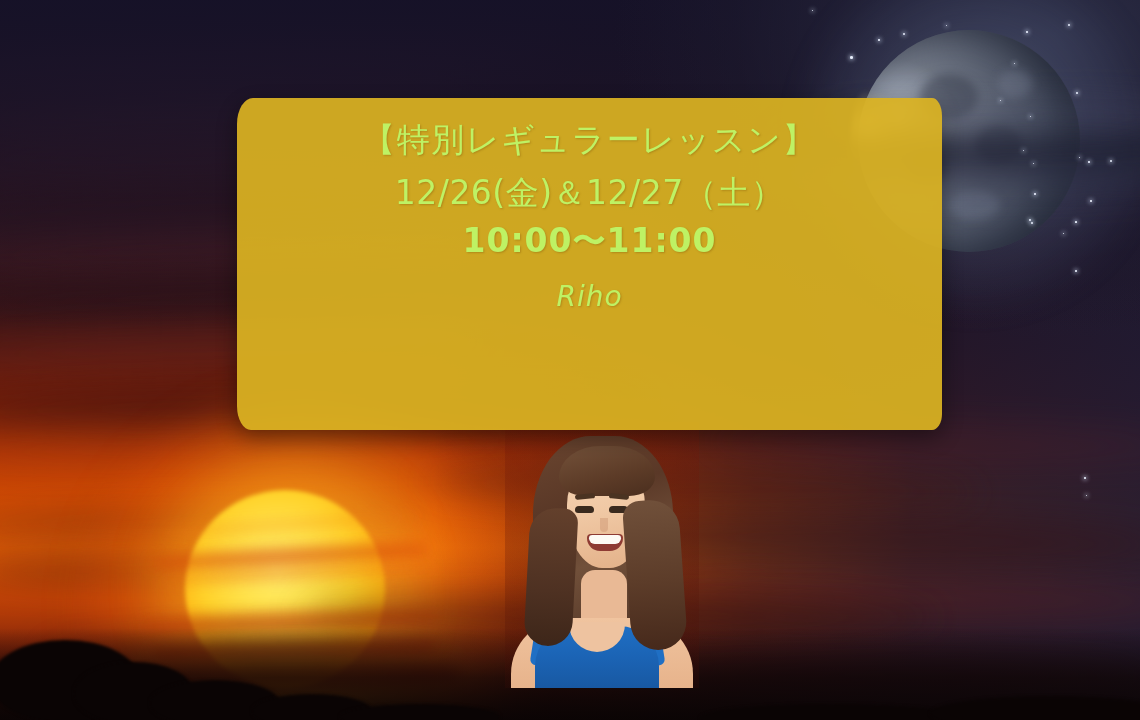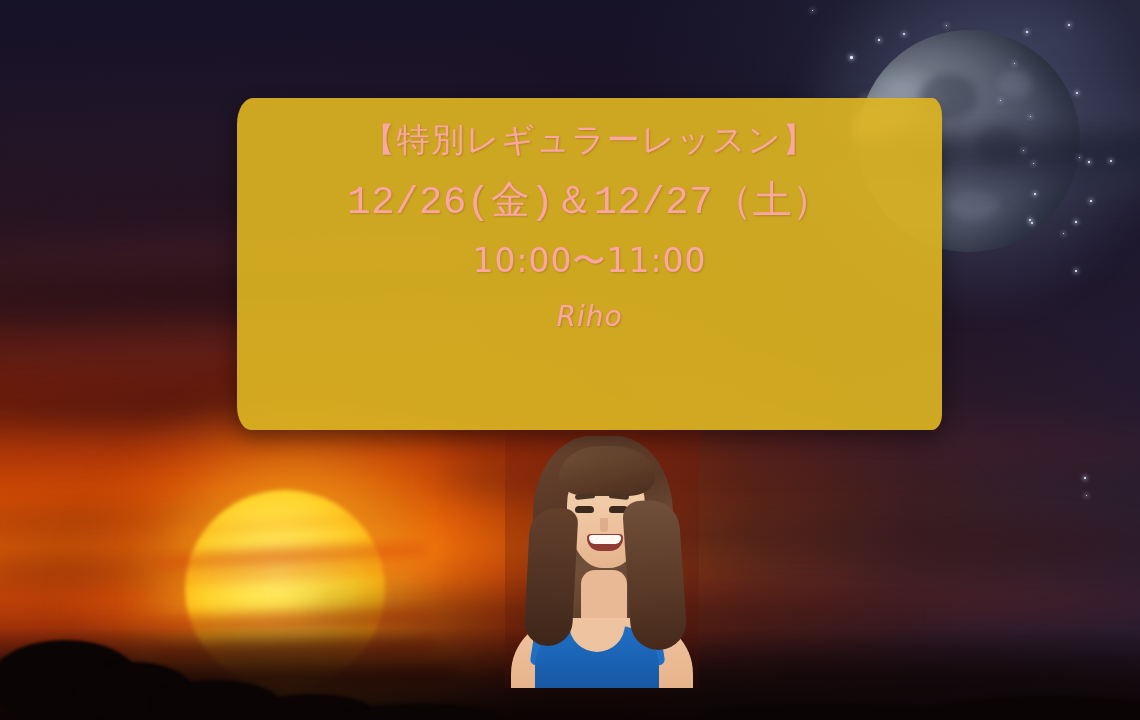--- a/index.html
+++ b/index.html
@@ -386,31 +386,31 @@
     width: 705px;
     height: 332px;
     display: flex;
     flex-direction: column;
     align-items: center;
     justify-content: flex-start;
     padding-top: 18px;
     box-sizing: border-box;
   }
   .bline {
-    color: #fca5a5;
+    color: #bef264;
     text-align: center;
     white-space: nowrap;
     text-shadow: 1px 1px 2px rgba(120,80,10,0.35);
     font-family: "DejaVu Sans", "Liberation Sans", sans-serif;
   }
   .l-title   { font-size: 33px; letter-spacing: 1.5px; line-height: 1.45; }
   .l-sub     { font-size: 33px; letter-spacing: 2.5px; line-height: 1.45; margin-top: 2px; }
   .l-sub2    { font-size: 31px; letter-spacing: 2.5px; line-height: 1.45; margin-top: 4px; }
-  .l-date    { font-size: 39px; letter-spacing: 0.5px; line-height: 1.45; margin-top: 11px; font-family: Liberation Mono, monospace; }
-  .l-time    { font-size: 33px; letter-spacing: 1px;   line-height: 1.45; margin-top: 6px; }
+  .l-date    { font-size: 33px; letter-spacing: 0.5px; line-height: 1.45; margin-top: 5px; }
+  .l-time    { font-size: 33px; letter-spacing: 1px;   line-height: 1.45; margin-top: 0; font-weight: bold; }
   .l-name    { font-size: 28px; letter-spacing: 1px;   line-height: 1.45; margin-top: 12px; font-style: italic; }
 </style>
 </head>
 <body>
 
 <div id="flyer">
 
   <div class="sky-base"></div>
 
   <div class="cloud c1"></div>

